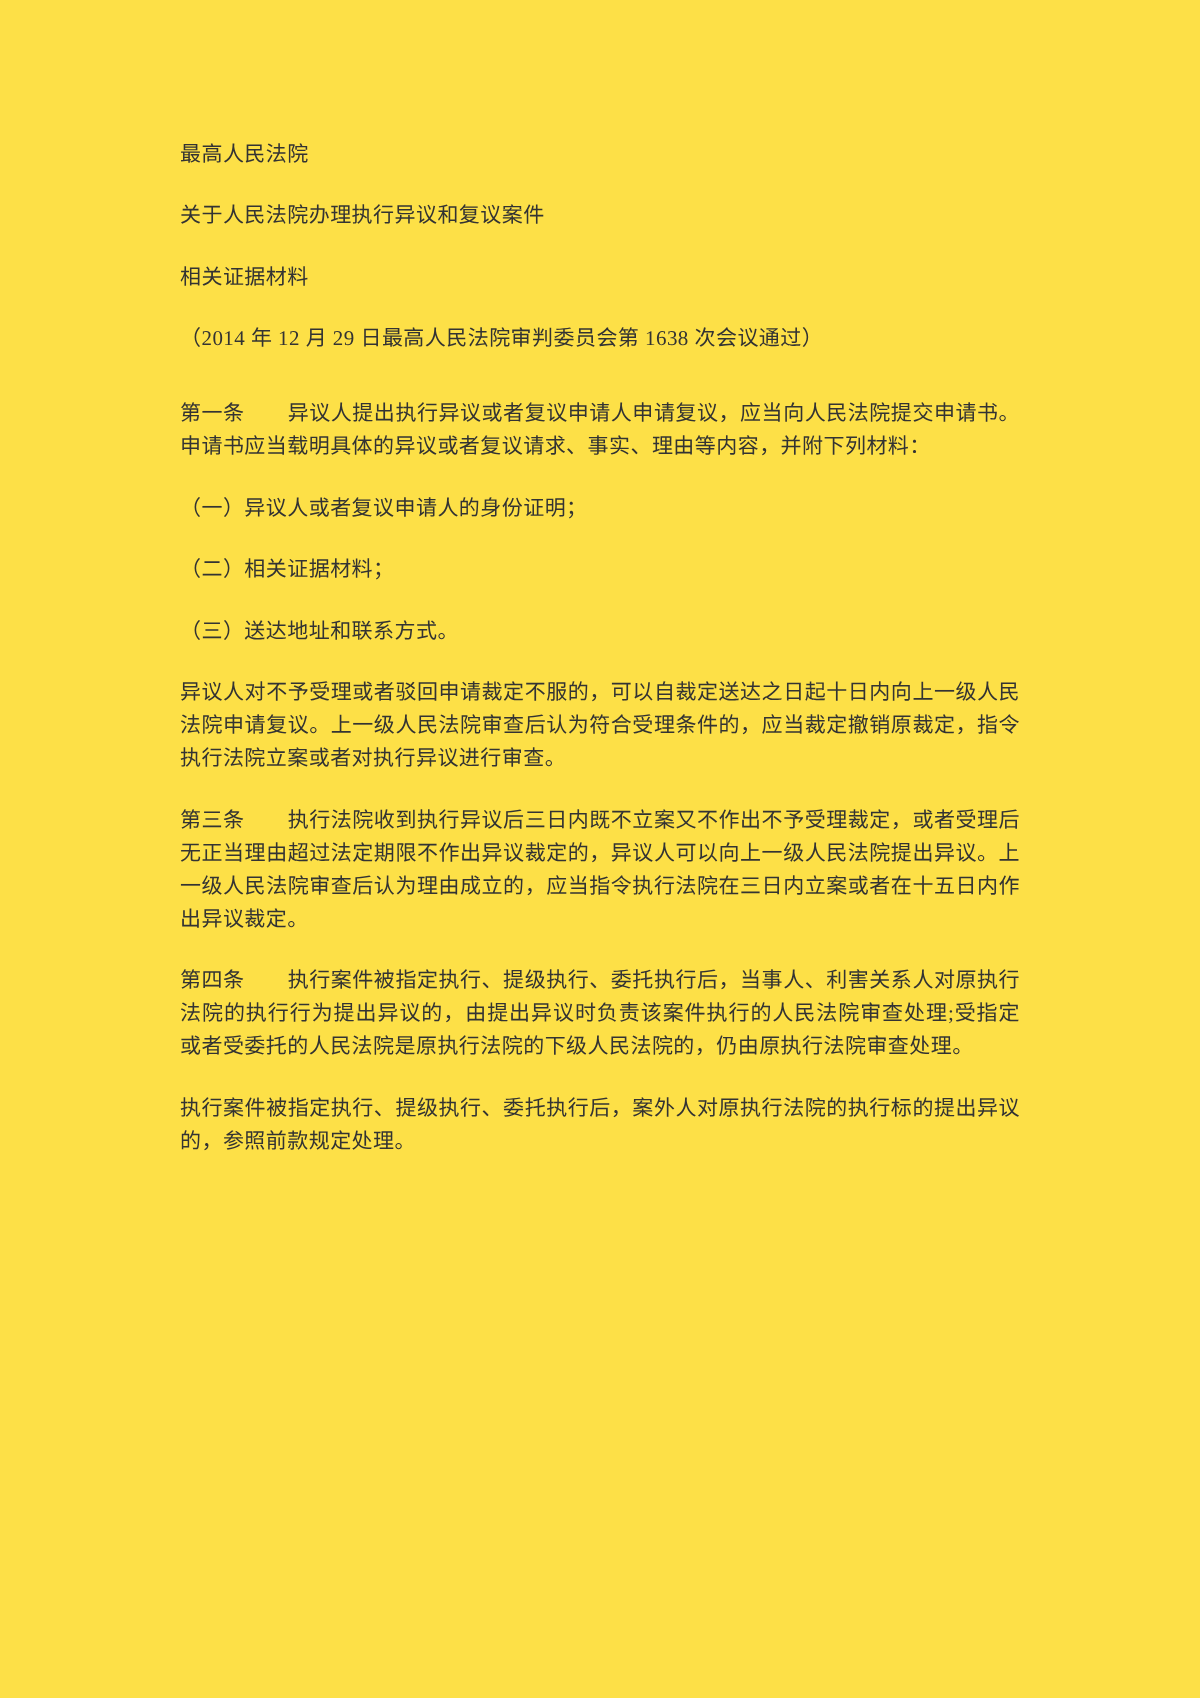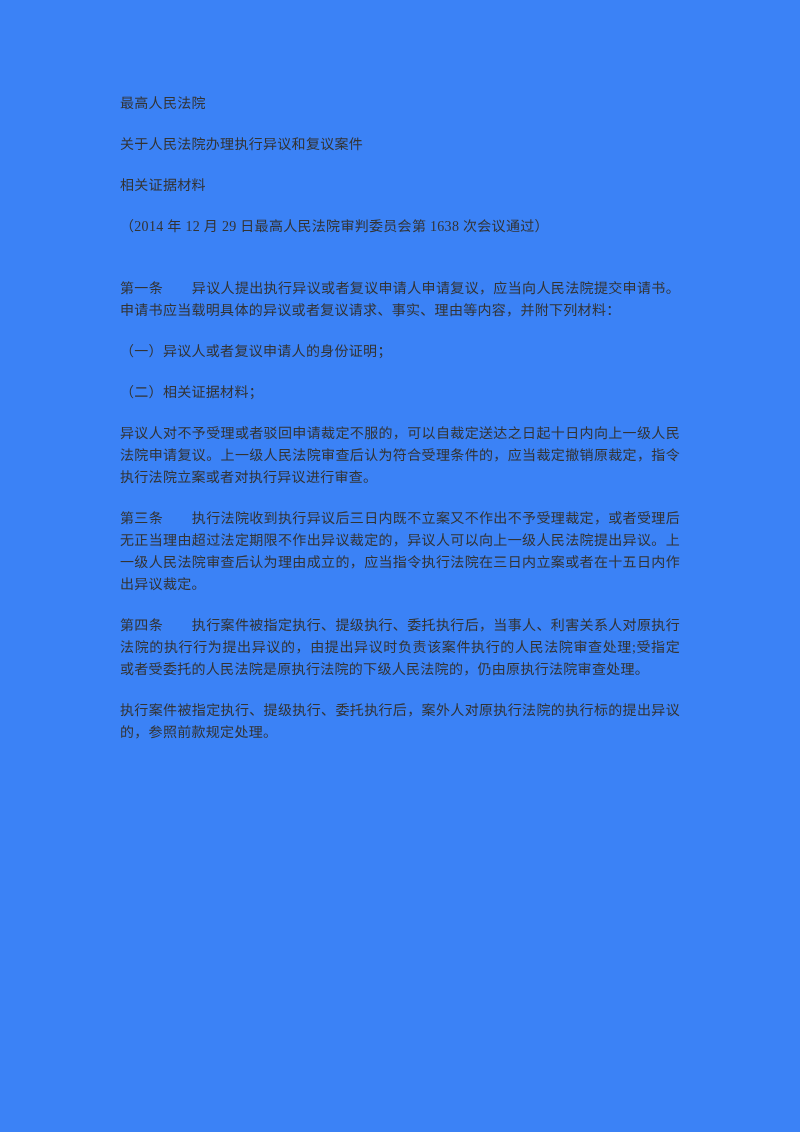--- a/index.html
+++ b/index.html
@@ -5,40 +5,40 @@
   html, body {
     margin: 0;
     padding: 0;
     background: #ffffff;
   }
   .page {
     position: relative;
     width: 800px;
     height: 1132px;
     margin: 0 auto;
-    background: #3b82f6;
+    background: #fde047;
     overflow: hidden;
     font-family: "Liberation Serif", "DejaVu Serif", serif;
     color: #333333;
   }
   .content {
     box-sizing: border-box;
     padding: 93px 120px 0 120px;
   }
   p.para {
     margin: 0 0 19px 0;
     font-size: 14px;
     line-height: 22px;
     text-align: justify;
     text-justify: inter-ideograph;
     letter-spacing: 0.3px;
     word-break: break-all;
   }
   p.para.extra-gap {
-    margin-bottom: 40px;
+    margin-bottom: 28px;
   }
 </style>
 </head>
 <body>
 
 <div class="page">
   <div class="content">
 
     <p class="para">最高人民法院</p>
 
@@ -48,20 +48,21 @@
 
     <p class="para extra-gap">（2014 年 12 月 29 日最高人民法院审判委员会第 1638 次会议通过）</p>
 
 
     <p class="para">第一条　　异议人提出执行异议或者复议申请人申请复议，应当向人民法院提交申请书。申请书应当载明具体的异议或者复议请求、事实、理由等内容，并附下列材料：</p>
 
     <p class="para">（一）异议人或者复议申请人的身份证明；</p>
 
     <p class="para">（二）相关证据材料；</p>
 
+    <p class="para">（三）送达地址和联系方式。</p>
 
 
 
     <p class="para">异议人对不予受理或者驳回申请裁定不服的，可以自裁定送达之日起十日内向上一级人民法院申请复议。上一级人民法院审查后认为符合受理条件的，应当裁定撤销原裁定，指令执行法院立案或者对执行异议进行审查。</p>
 
     <p class="para">第三条　　执行法院收到执行异议后三日内既不立案又不作出不予受理裁定，或者受理后无正当理由超过法定期限不作出异议裁定的，异议人可以向上一级人民法院提出异议。上一级人民法院审查后认为理由成立的，应当指令执行法院在三日内立案或者在十五日内作出异议裁定。</p>
 
     <p class="para">第四条　　执行案件被指定执行、提级执行、委托执行后，当事人、利害关系人对原执行法院的执行行为提出异议的，由提出异议时负责该案件执行的人民法院审查处理;受指定或者受委托的人民法院是原执行法院的下级人民法院的，仍由原执行法院审查处理。</p>
 
     <p class="para">执行案件被指定执行、提级执行、委托执行后，案外人对原执行法院的执行标的提出异议的，参照前款规定处理。</p>

